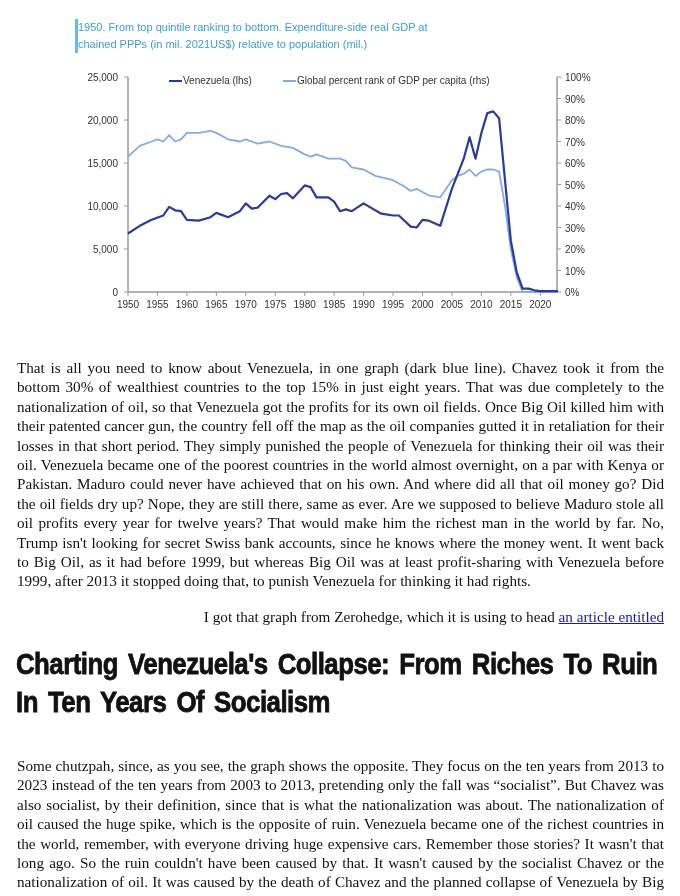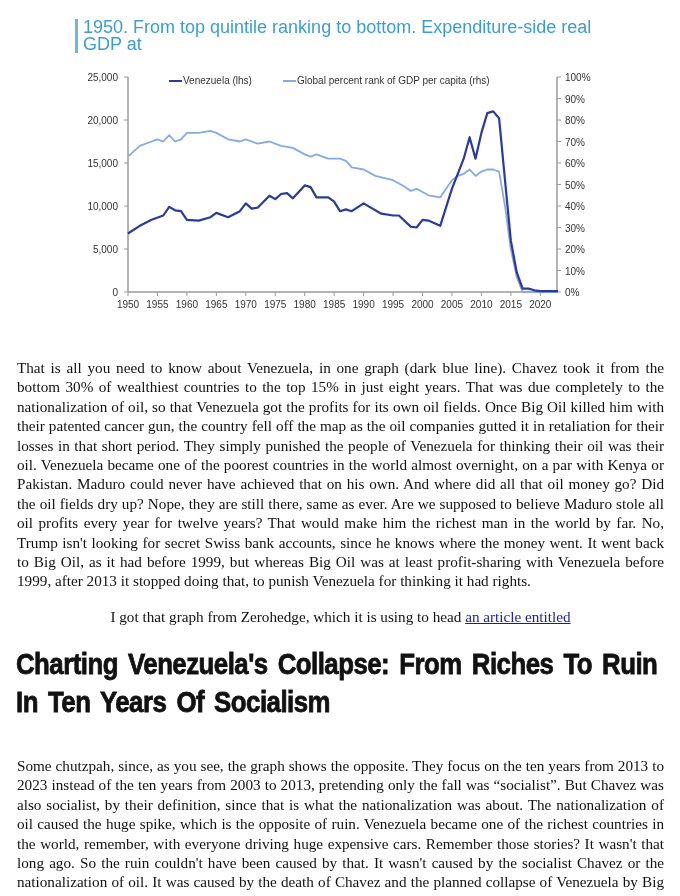--- a/index.html
+++ b/index.html
@@ -1,33 +1,34 @@
 <!DOCTYPE html>
 <html><head>
 <meta charset="utf-8">
 <style>
   html, body { margin: 0; padding: 0; background: #ffffff; }
   body { width: 680px; height: 896px; overflow: hidden; position: relative; font-family: "Liberation Serif", serif; color: #111; }
   .chart-wrap { position: absolute; left: 0; top: 0; width: 680px; height: 320px; }
-  .chart-title { position: absolute; left: 75px; top: 19px; border-left: 3px solid #6bb8e0; padding-left: 5px; color: #3a9ed3; font-family: "Liberation Sans", sans-serif; font-size: 18px; line-height: 17px; width: 520px; }
+  .chart-title { position: absolute; left: 75px; top: 19px; border-left: 3px solid #6bb8e0; color: #3a9ed3; font-family: "Liberation Sans", sans-serif; font-size: 11px; line-height: 17px; width: 520px; }
   svg.chart { position: absolute; left: 0; top: 0; }
   svg.chart text { font-family: "Liberation Sans", sans-serif; font-size: 10px; fill: #333; }
   .body-text { position: absolute; left: 17px; width: 647px; font-size: 15.2px; line-height: 19.4px; text-align: justify; }
   .p1 { top: 358px; }
-  .p2 { top: 607px; text-align: center; }
+  .p2 { top: 607px; text-align: right; }
   .p2 a { color: #1a1aa6; text-decoration: underline; }
   .headline { position: absolute; left: 16px; top: 645px; width: 650px; font-family: "Liberation Sans", sans-serif; font-weight: 900; font-size: 30px; line-height: 38px; letter-spacing: -0.6px; transform: scaleX(0.86); transform-origin: left top; width: 760px; color: #111; -webkit-text-stroke: 0.8px #111; word-spacing: 4px; }
   .p3 { top: 756px; }
 </style>
 </head>
 <body>
 
 <div class="chart-wrap">
   <div class="chart-title">
     <div>1950. From top quintile ranking to bottom. Expenditure-side real GDP at</div>
+    <div>chained PPPs (in mil. 2021US$) relative to population (mil.)</div>
   </div>
   <svg class="chart" id="chart-svg" width="680" height="320">
       <line x1="128" y1="77" x2="128" y2="292" stroke="#9a9a9a" stroke-width="1.5"></line>
       <line x1="128" y1="292" x2="557" y2="292" stroke="#9a9a9a" stroke-width="1.5"></line>
       <line x1="557" y1="77" x2="557" y2="292" stroke="#9a9a9a" stroke-width="1.5"></line>
       <line x1="124" y1="292" x2="128" y2="292" stroke="#9a9a9a"></line>
       <text x="118" y="296" text-anchor="end">0</text>
       <line x1="124" y1="249" x2="128" y2="249" stroke="#9a9a9a"></line>
       <text x="118" y="253" text-anchor="end">5,000</text>
       <line x1="124" y1="206" x2="128" y2="206" stroke="#9a9a9a"></line>

